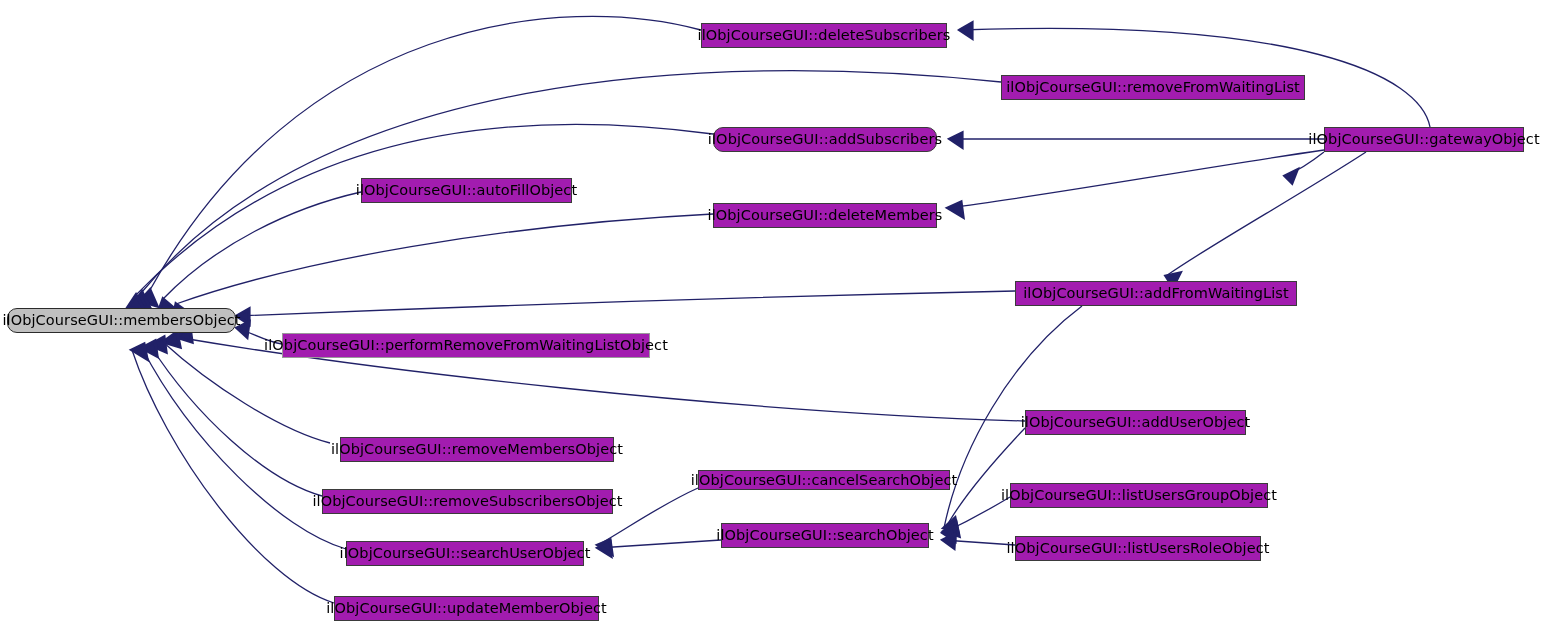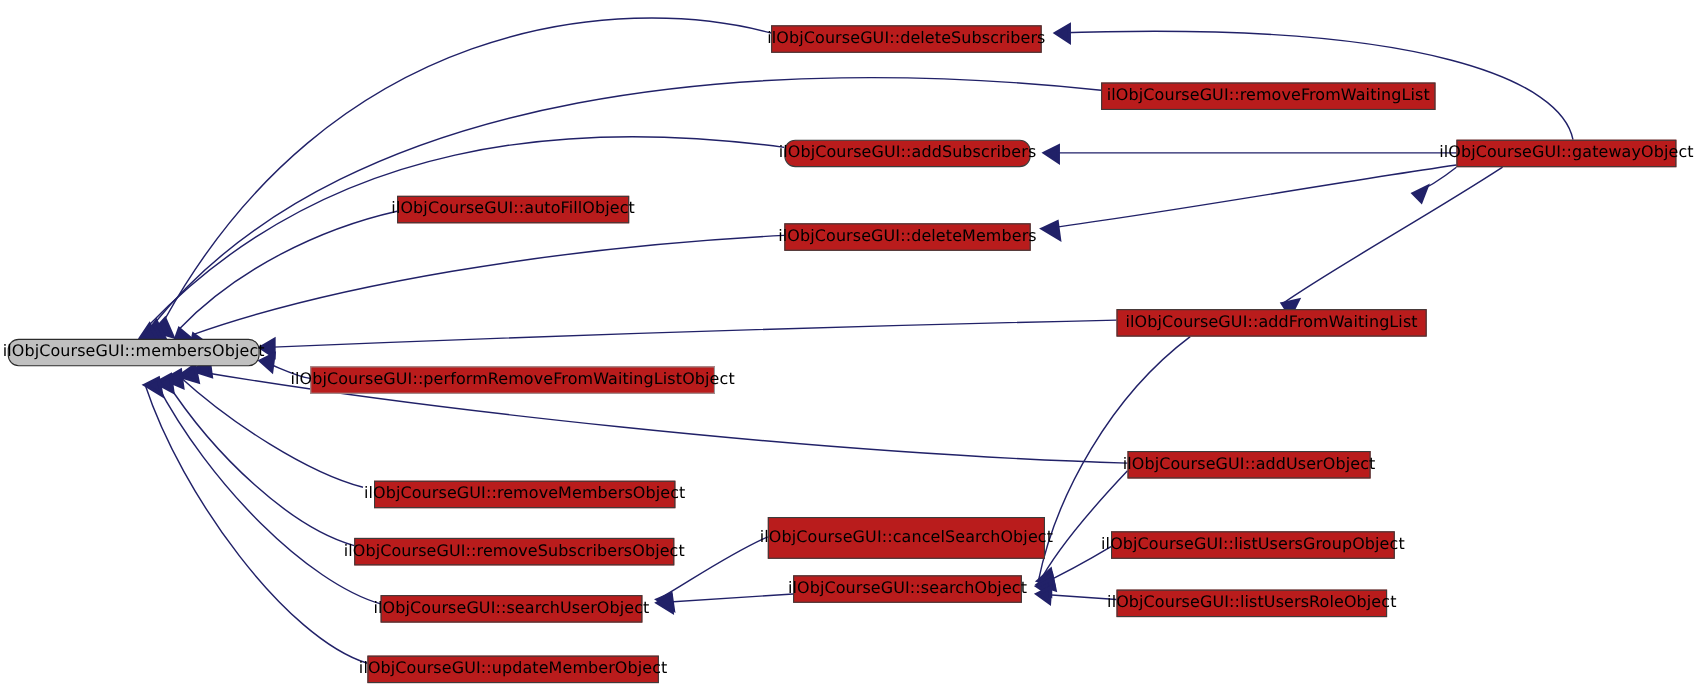--- a/index.html
+++ b/index.html
@@ -19,21 +19,21 @@
     position: absolute;
     left: 0;
     top: 0;
     width: 1547px;
     height: 630px;
   }
   .graph-node {
     position: absolute;
     box-sizing: border-box;
     border: 1px solid #3b3b3b;
-    background: #b91c1c;
+    background: #a21caf;
     color: #000000;
     font-size: 14.5px;
     line-height: 1;
     white-space: nowrap;
     display: flex;
     align-items: center;
     justify-content: center;
     letter-spacing: 0.1px;
   }
   .graph-node.root-node {
@@ -129,21 +129,21 @@
       </div>
       <div class="graph-node thin-border" style="left: 282px; top: 333px; width: 368px; height: 25px;">
         <span class="node-label">ilObjCourseGUI::performRemoveFromWaitingListObject</span>
       </div>
       <div class="graph-node" style="left: 1025px; top: 410px; width: 221px; height: 25px;">
         <span class="node-label">ilObjCourseGUI::addUserObject</span>
       </div>
       <div class="graph-node" style="left: 340px; top: 437px; width: 274px; height: 25px;">
         <span class="node-label">ilObjCourseGUI::removeMembersObject</span>
       </div>
-      <div class="graph-node" style="left: 698px; top: 470px; width: 252px; height: 38px;">
+      <div class="graph-node" style="left: 698px; top: 470px; width: 252px; height: 20px;">
         <span class="node-label">ilObjCourseGUI::cancelSearchObject</span>
       </div>
       <div class="graph-node" style="left: 1010px; top: 483px; width: 258px; height: 25px;">
         <span class="node-label">ilObjCourseGUI::listUsersGroupObject</span>
       </div>
       <div class="graph-node" style="left: 322px; top: 489px; width: 291px; height: 25px;">
         <span class="node-label">ilObjCourseGUI::removeSubscribersObject</span>
       </div>
       <div class="graph-node" style="left: 721px; top: 523px; width: 208px; height: 25px;">
         <span class="node-label">ilObjCourseGUI::searchObject</span>

